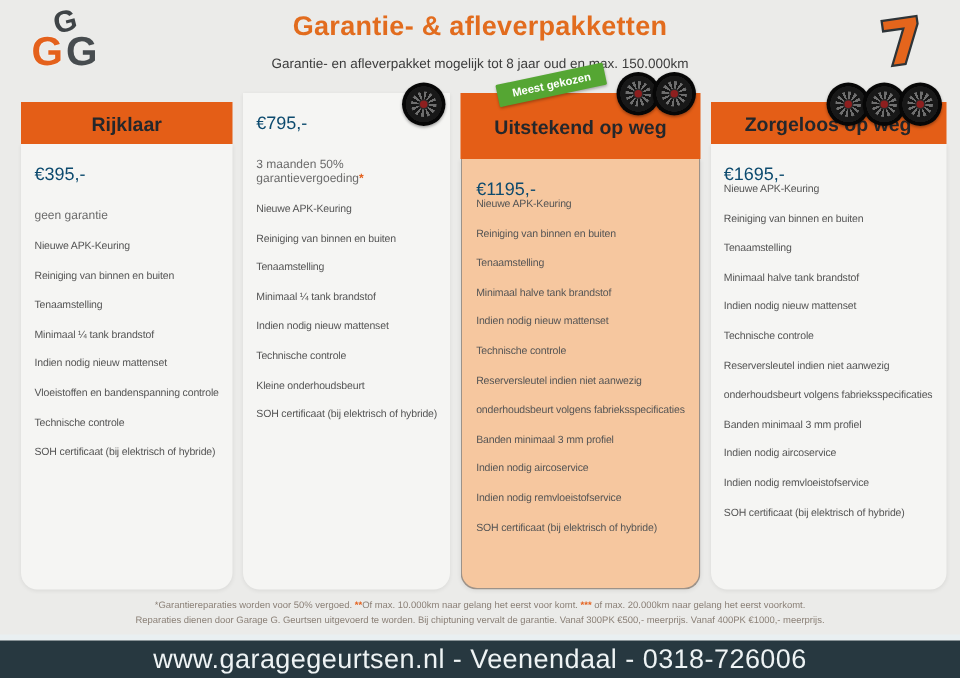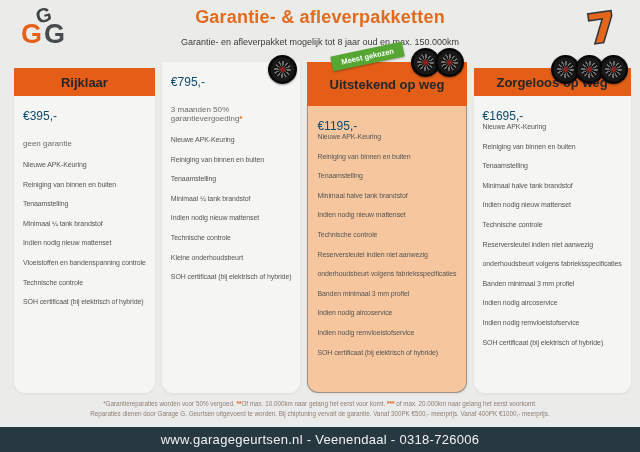--- a/index.html
+++ b/index.html
@@ -47,21 +47,21 @@
   .wheel::after { content:""; position:absolute; inset:11px; border-radius:50%;
            background:#8e1f1f; border:1px solid #2c2c2c; }
 
   
   .footnote { position:absolute; left:40px; right:40px; top:399px; text-align:center;
               font-size:6.3px; line-height:1.6; color:#8b8077; }
   .footnote .em { color:#e4601c; font-weight:bold; }
   .footer-line { position:absolute; left:0; right:0; top:423px; height:4px; background:#e9eff1; }
   .footer { position:absolute; left:0; right:0; top:427px; height:25px; background:#273840;
             display:flex; align-items:center; justify-content:center;
-            color:#eef3f4; font-size:13px; letter-spacing:0.3px; }
+            color:#eef3f4; font-size:18px; letter-spacing:0.3px; }
 </style>
 </head>
 <body>
 
 <div class="page">
 
   <div class="logo">
     <span class="g-top">G</span>
     <span class="g-left">G</span>
     <span class="g-right">G</span>

